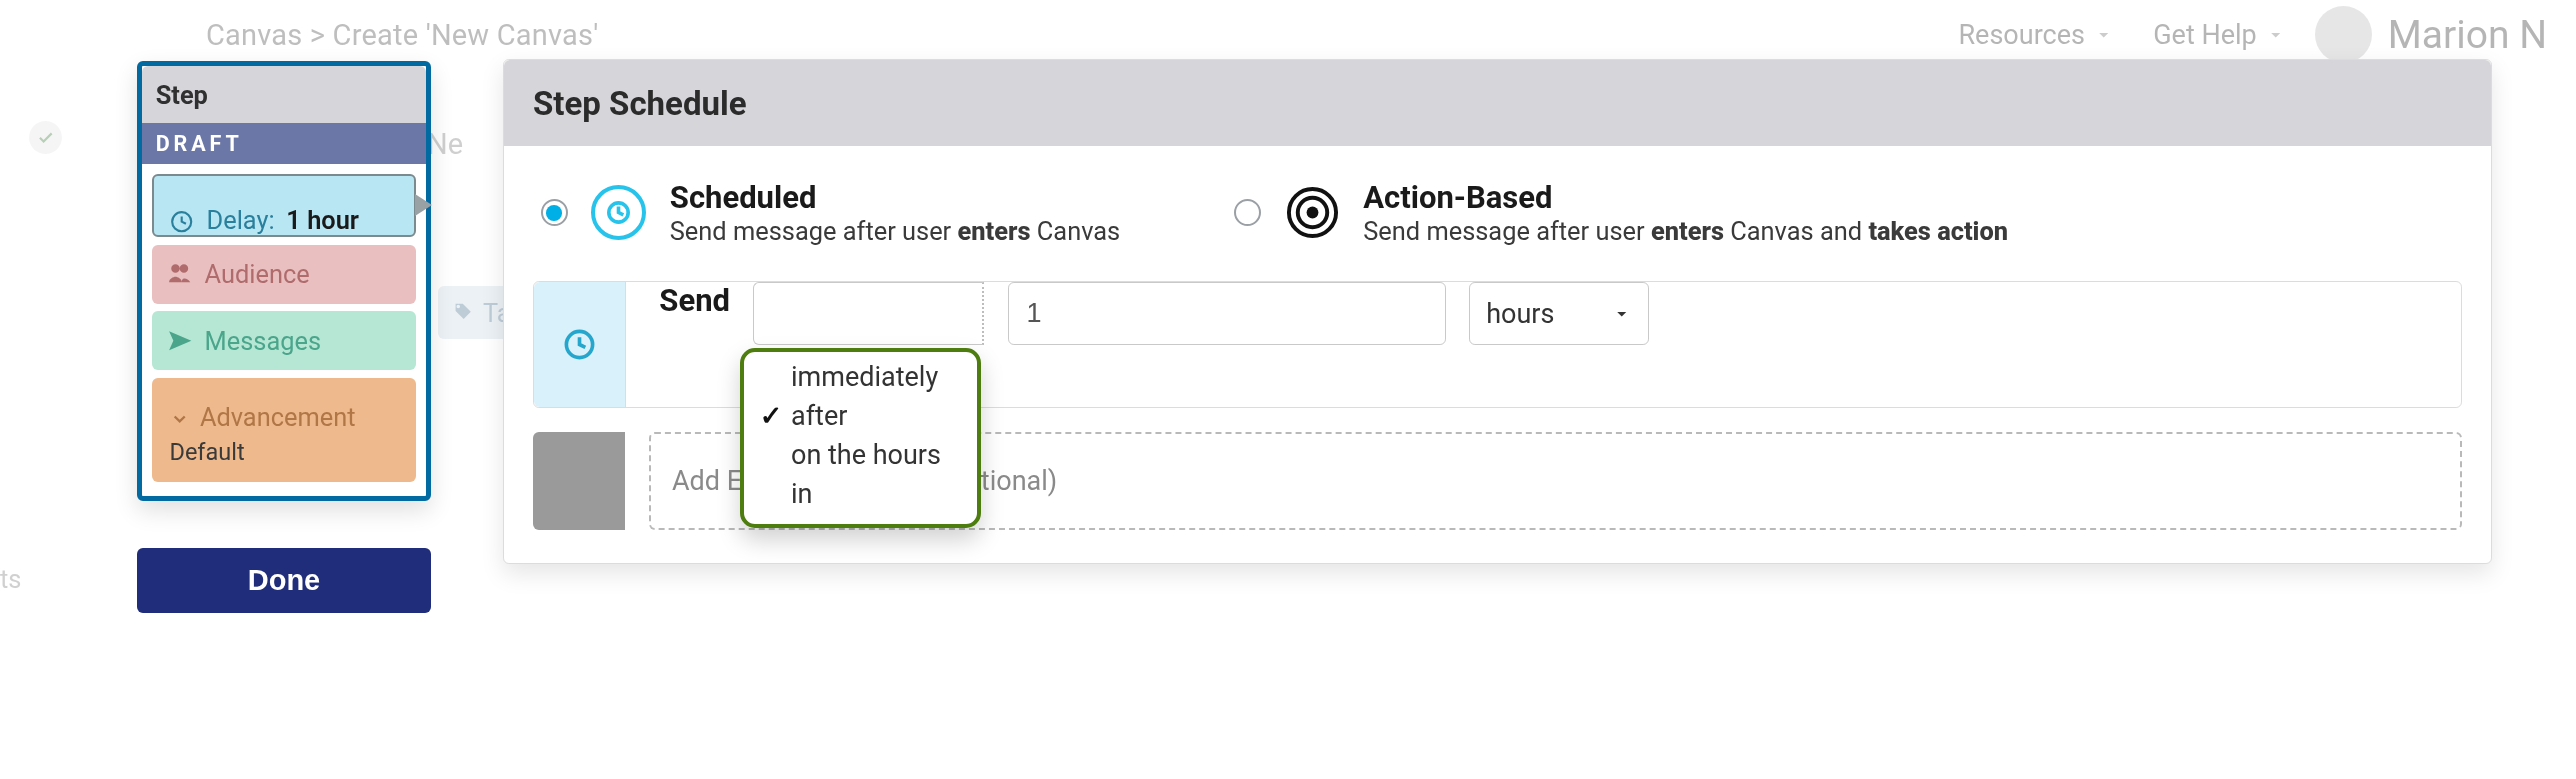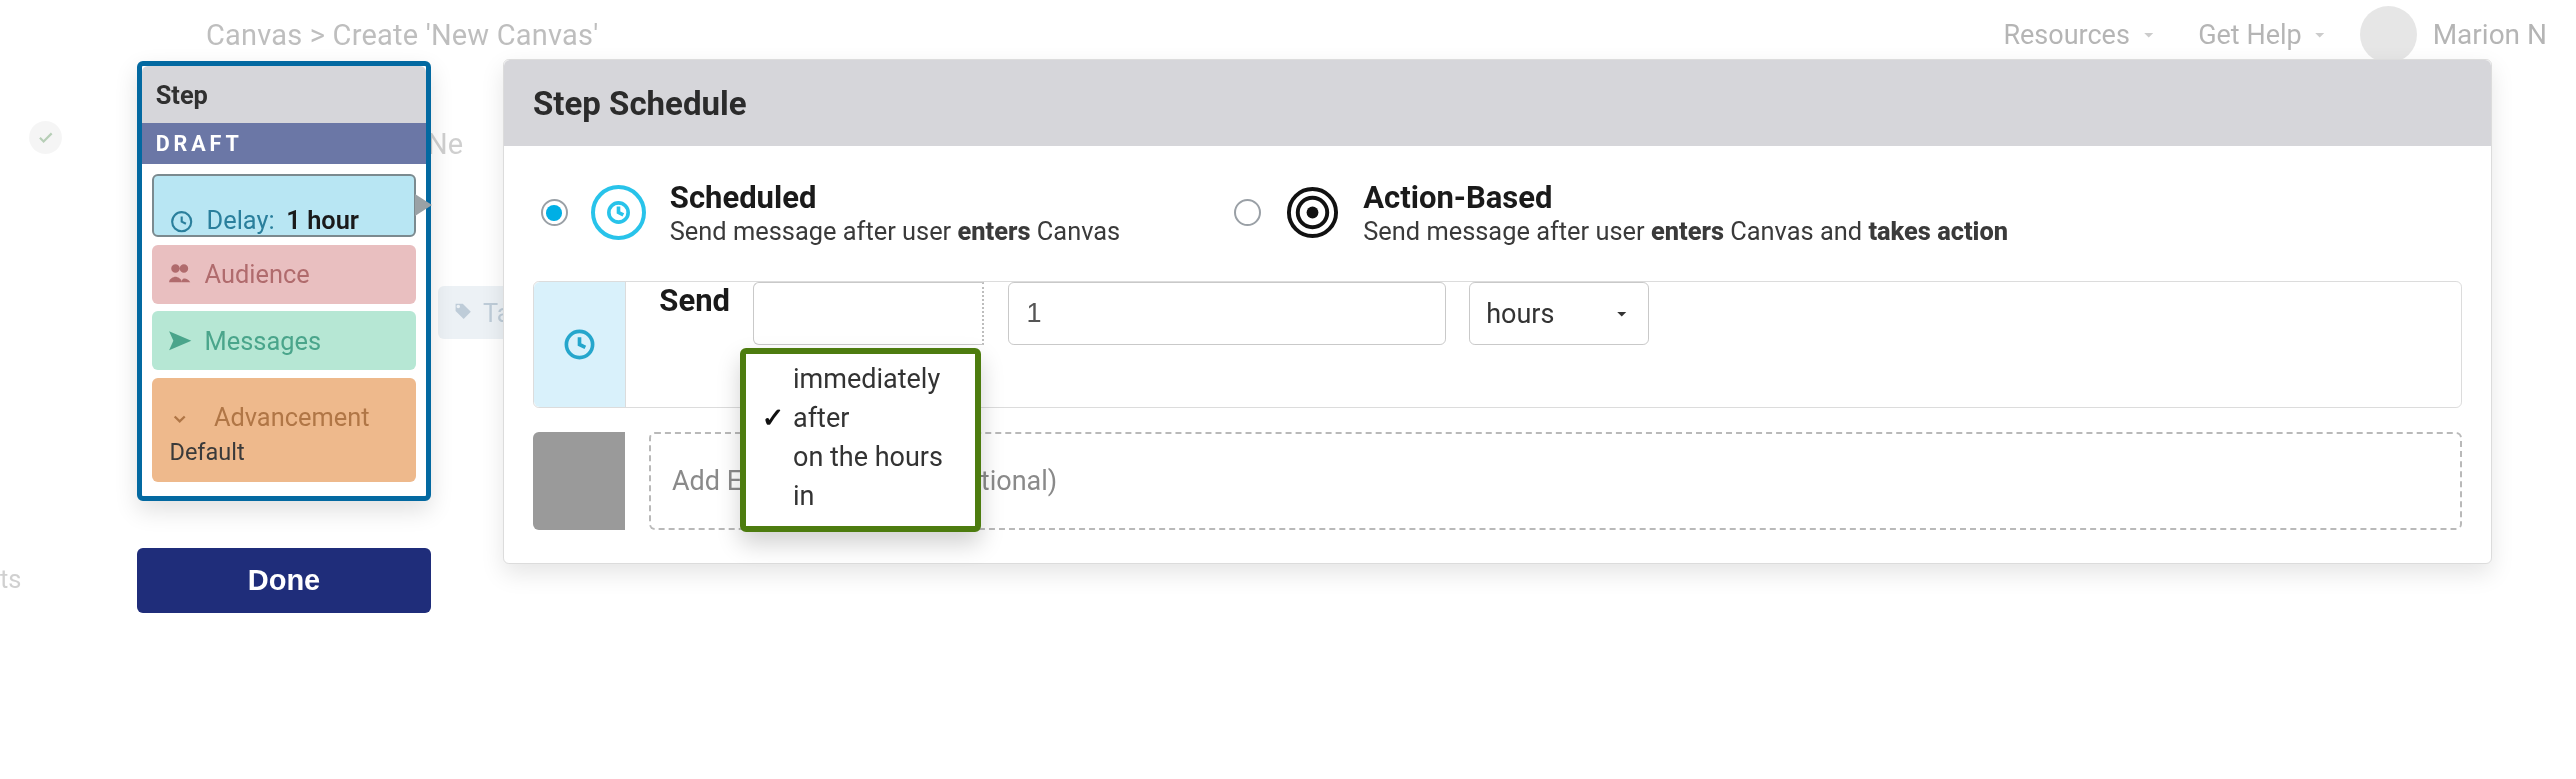--- a/index.html
+++ b/index.html
@@ -61,21 +61,21 @@
   }
   .top-link svg { width: 21.5px; height: 21.5px; opacity: 0.7; }
   .avatar {
     width: 57px; height: 57px;
     border-radius: 50%;
     background: #d6d6d6;
     margin-left: 29px;
     opacity: 0.6;
   }
   .user-name {
-    font-size: 28px;
+    font-size: 39px;
     color: #7a7a7a;
     margin-left: 15.7px;
     opacity: 0.55;
     white-space: nowrap;
   }
   
   .bg-hint-1 {
     position: absolute;
     left: 427px; top: 127px;
     font-size: 29px;
@@ -154,21 +154,21 @@
     top: 50%;
     transform: translateY(-50%);
     width: 0; height: 0;
     border-top: 11.7px solid transparent;
     border-bottom: 11.7px solid transparent;
     border-left: 17.6px solid #9aa1a5;
   }
   .side-audience { background: #e9bfc0; color: #b06b6d; }
   .side-messages { background: #b6e7d4; color: #4aa58b; }
   .side-adv { background: #eeb98c; color: #b07646; height: 104px; display: flex; flex-direction: column; align-items: flex-start; justify-content: center; gap: 5.9px; padding-top: 7.8px; }
-  .side-adv .row1 { display: flex; align-items: center; gap: 21px; }
+  .side-adv .row1 { display: flex; align-items: center; gap: 7px; }
   .side-adv .sub { color: #3a3a3a; font-size: 23.5px; margin-left: 2px; }
   .done-btn {
     position: absolute;
     left: 137px; top: 548px;
     width: 294px; height: 65px;
     background: #1f2d7a;
     color: #fff;
     border: none;
     border-radius: 5.9px;
     font-size: 29px;
@@ -327,22 +327,22 @@
     font-size: 27px;
     cursor: pointer;
   }
 
   
   .dropdown {
     position: absolute;
     left: 740px; top: 348px;
     width: 241px;
     background: #fff;
-    border: 6px solid #4d7c0f;
-    border-radius: 6px;
+    border: 4px solid #4d7c0f;
+    border-radius: 15px;
     box-shadow: 0 11.7px 23.5px rgba(0,0,0,0.18);
     z-index: 20;
     padding: 5.9px 9.8px 9.8px 9.8px;
   }
   .dd-item {
     display: flex;
     align-items: center;
     gap: 9.8px;
     height: 39px;
     padding: 0 5.9px;

